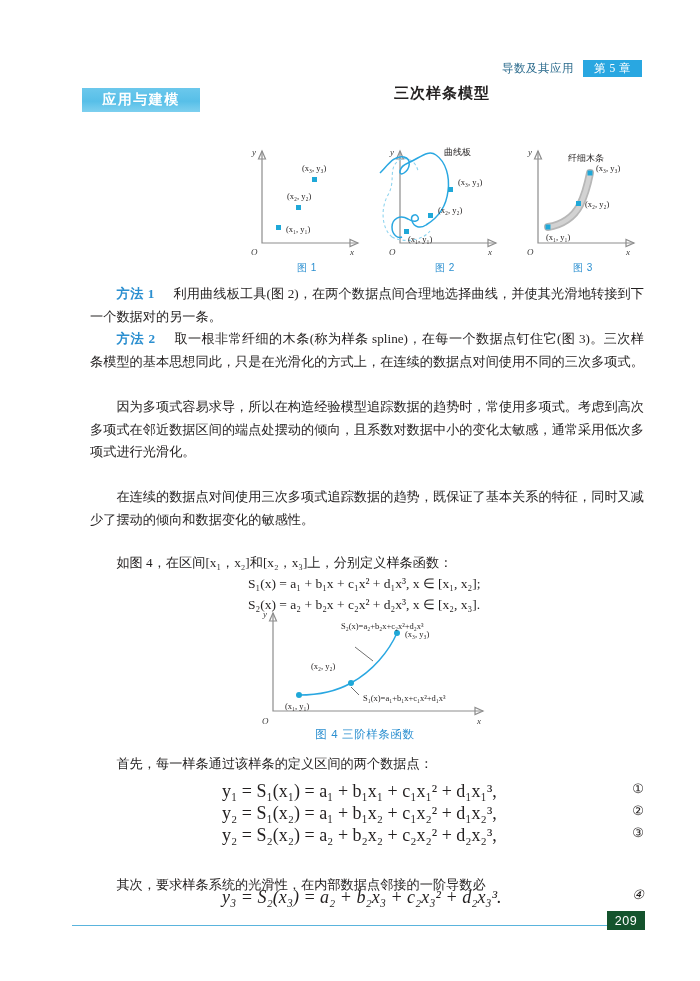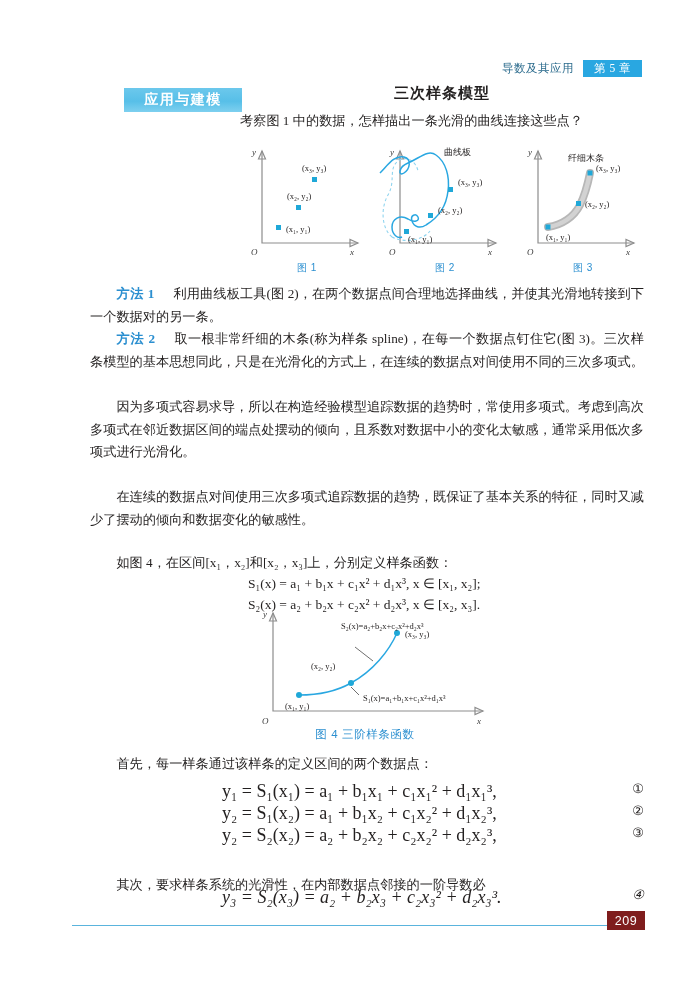--- a/index.html
+++ b/index.html
@@ -59,21 +59,20 @@
     height: 24px;
     background: linear-gradient(to bottom, #6cc8ec 0%, #57bfe8 55%, #7ed0ef 100%);
     color: #ffffff;
     font-size: 14px;
     font-weight: bold;
     letter-spacing: 1.5px;
     display: flex;
     align-items: center;
     justify-content: center;
     font-family: "Liberation Sans", sans-serif;
-    margin-left: 42px;
   }
   .page-title {
     position: absolute;
     left: 240px;
     top: 84px;
     width: 404px;
     text-align: center;
     font-size: 15px;
     font-weight: bold;
     letter-spacing: 1px;
@@ -180,21 +179,21 @@
     width: 556px;
     height: 1.4px;
     background: #5ab4dd;
   }
   .pagenum {
     position: absolute;
     right: 55px;
     top: 911px;
     min-width: 38px;
     height: 19px;
-    background: #7f1d1d;
+    background: #14532d;
     color: #ffffff;
     font-size: 12.5px;
     font-family: "Liberation Sans", sans-serif;
     display: flex;
     align-items: center;
     justify-content: center;
     letter-spacing: .5px;
   }
 
   .axis { stroke: #8d8d8d; stroke-width: 1.2; fill: none; }
@@ -213,23 +212,20 @@
 
   <div class="runhead">
     <span class="runhead-title">导数及其应用</span>
     <span class="runhead-chap">第 5 章</span>
   </div>
 
   <div class="section-tag">应用与建模</div>
 
   <div class="page-title">三次样条模型</div>
 
-  <div class="col" style="top:110px;">
-    <span>考察图 1 中的数据，怎样描出一条光滑的曲线连接这些点？</span>
-  </div>
 
   <div class="figrow">
 
     <div class="fig" style="left:0px;">
       <svg width="134" height="118" viewBox="0 0 134 118">
         <g>
           <path class="axis" d="M22 8 L22 100 L118 100"></path>
           <path class="axis" d="M22 8 l-3.5 8 h7 z" fill="#8d8d8d" stroke="none"></path>
           <path class="axis" d="M118 100 l-8 -3.5 v7 z" fill="#8d8d8d" stroke="none"></path>
         </g>

